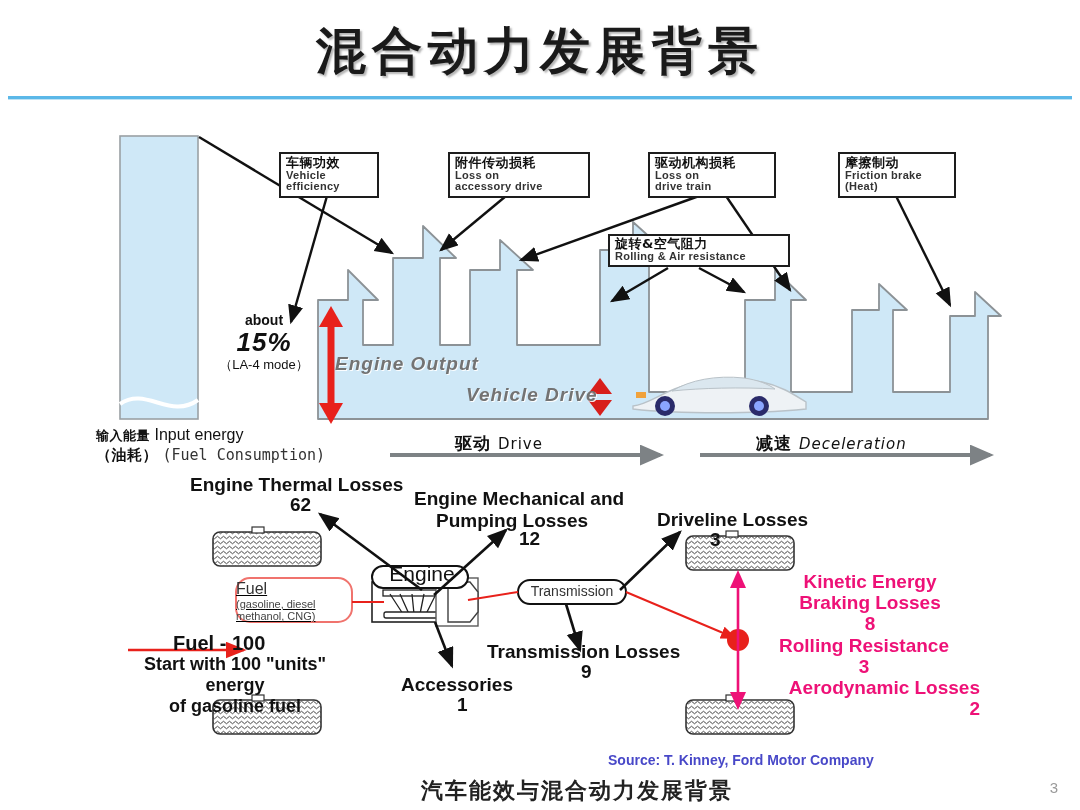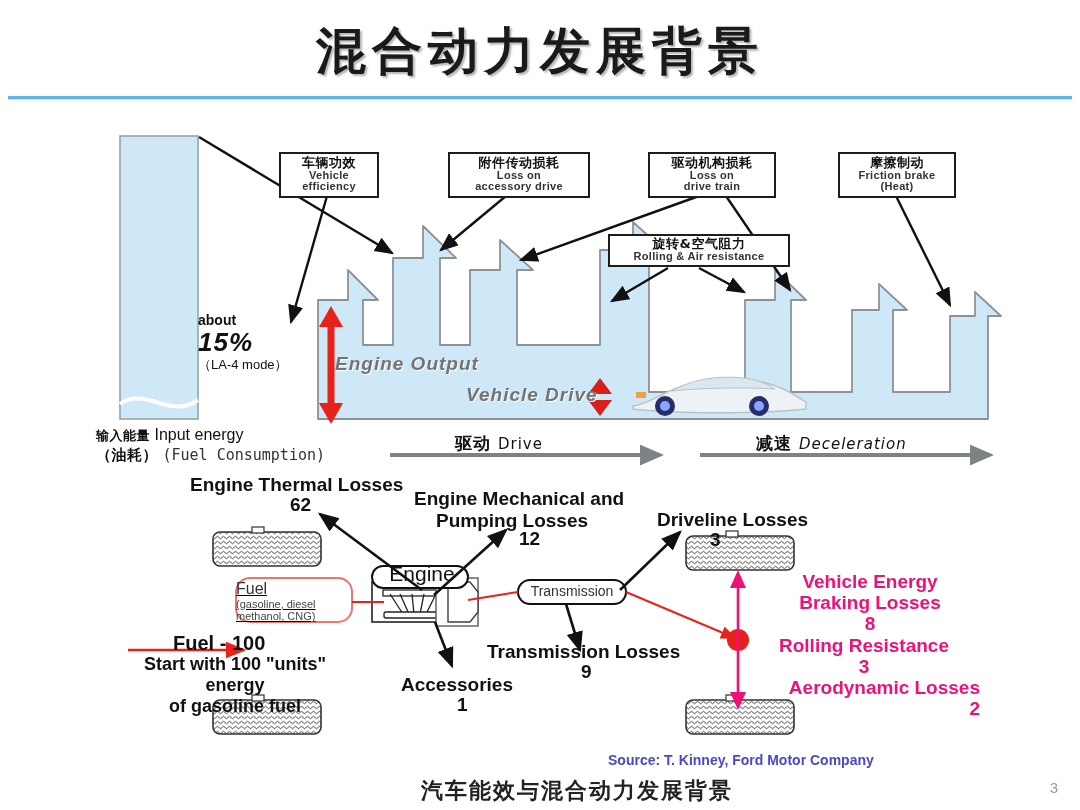--- a/index.html
+++ b/index.html
@@ -19,21 +19,21 @@
   }
   .rule{
     position:absolute;left:8px;top:96px;width:1064px;height:3px;
     background:#5bb8e8;border-bottom:1px solid #bfe3f5;
   }
 
   
   .abs{position:absolute;}
   .lbl-box{
     position:absolute;border:2px solid #1d1d1d;background:#fff;
-    text-align:center;line-height:1.05;padding:2px 5px;box-sizing:border-box;
+    line-height:1.05;padding:2px 5px;box-sizing:border-box;
   }
   .lbl-cn{font-size:13px;font-weight:bold;color:#111;letter-spacing:.5px;
           font-family:"DejaVu Sans","Liberation Sans",sans-serif;}
   .lbl-en{font-size:11px;font-weight:bold;color:#333;letter-spacing:.3px;}
 
   svg{position:absolute;left:0;top:0;overflow:visible;}
 
   .red-it{color:#737373;font-style:italic;font-weight:bold;
           text-shadow:1px 1px 0 rgba(255,255,255,.9);}
 
@@ -159,21 +159,21 @@
     <div class="lbl-cn">摩擦制动</div>
     <div class="lbl-en">Friction brake</div>
     <div class="lbl-en">(Heat)</div>
   </div>
 
   <div class="lbl-box" style="left:608px;top:234px;width:182px;height:33px;padding-top:1px;">
     <div class="lbl-cn">旋转&amp;空气阻力</div>
     <div class="lbl-en">Rolling &amp; Air resistance</div>
   </div>
 
-  <div class="abs" style="left:198px;top:312px;width:120px;text-align:left;line-height:1.15;">
+  <div class="abs" style="left:204px;top:312px;width:120px;text-align:center;line-height:1.15;">
     <div style="font-size:14px;color:#111;font-weight:bold;">about</div>
     <div style="font-size:26px;color:#111;font-weight:bold;font-style:italic;letter-spacing:1px;">15%</div>
     <div style="font-size:13px;color:#111;">（LA-4 mode）</div>
   </div>
 
   <div class="abs red-it" style="left:335px;top:353px;font-size:19px;letter-spacing:1px;">Engine Output</div>
   <div class="abs red-it" style="left:466px;top:384px;font-size:19px;letter-spacing:1px;">Vehicle Drive</div>
 
   <div class="abs" style="left:96px;top:425px;line-height:1.25;">
     <div>
@@ -296,21 +296,21 @@
   </div>
 
   <div class="abs blk-b" style="left:173px;top:632px;font-size:20px;">Fuel - 100</div>
   <div class="abs blk-b" style="left:110px;top:654px;width:250px;text-align:center;font-size:18px;line-height:1.18;">
     <div>Start with 100 "units"</div>
     <div>energy</div>
     <div>of gasoline fuel</div>
   </div>
 
   <div class="abs magenta" style="left:770px;top:572px;width:200px;text-align:center;font-size:19px;line-height:1.1;">
-    <div>Vehicle Energy</div>
+    <div>Kinetic Energy</div>
     <div>Braking Losses</div>
     <div>8</div>
   </div>
 
   <div class="abs magenta" style="left:752px;top:636px;width:224px;text-align:center;font-size:19px;line-height:1.1;">
     <div>Rolling Resistance</div>
     <div>3</div>
   </div>
 
   <div class="abs magenta" style="left:740px;top:678px;width:240px;text-align:right;font-size:19px;line-height:1.1;">

